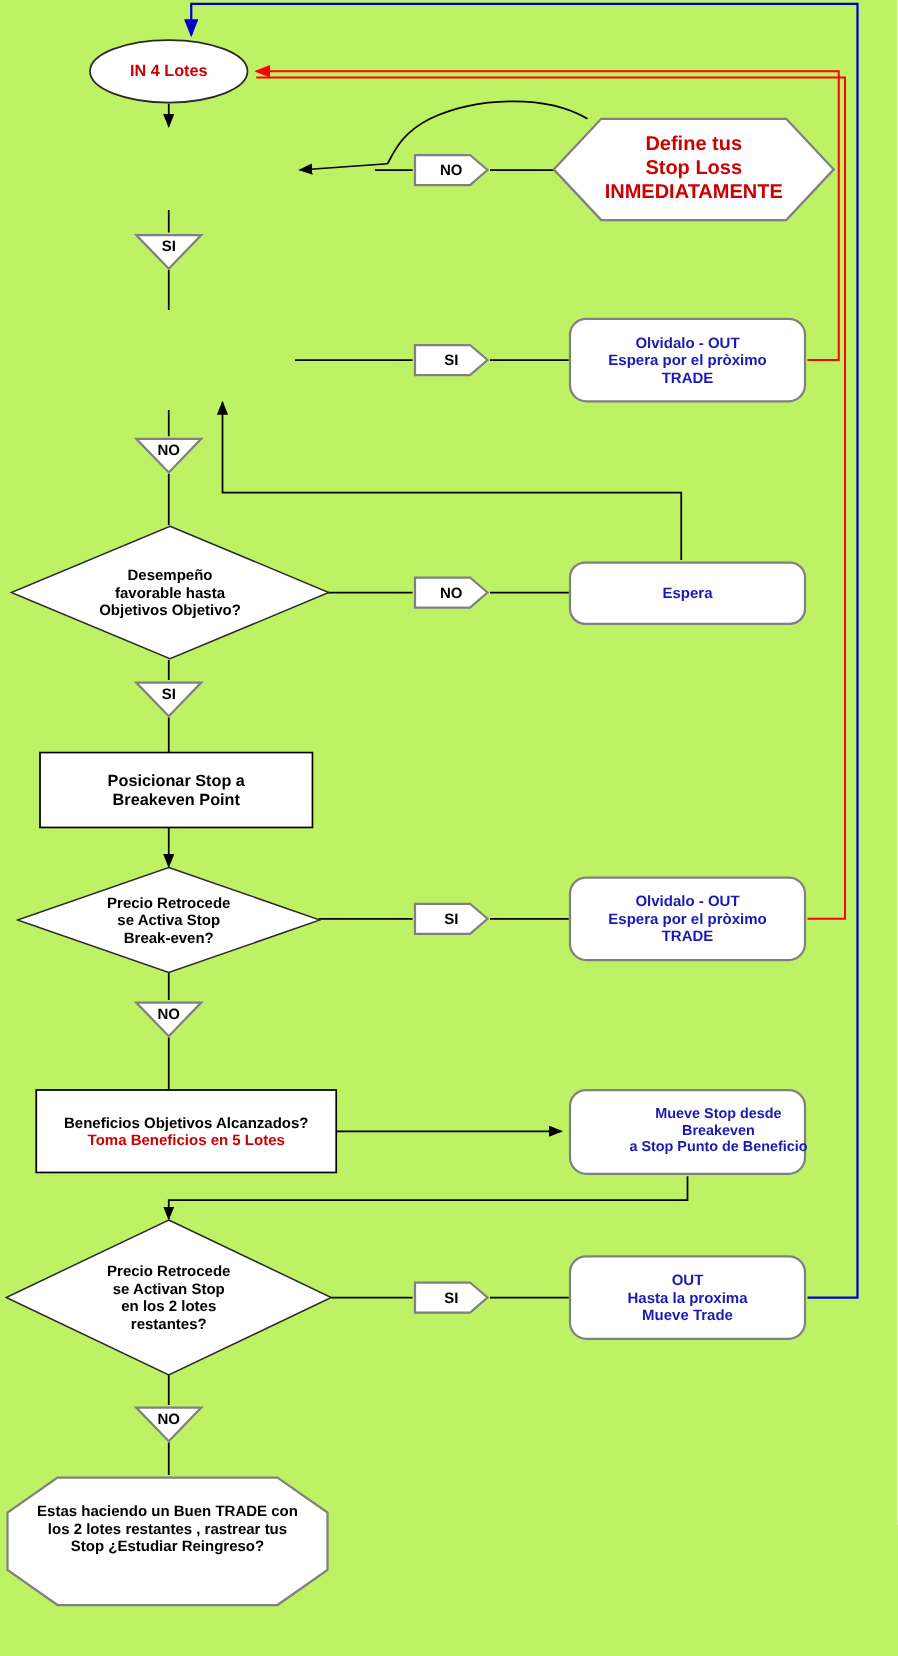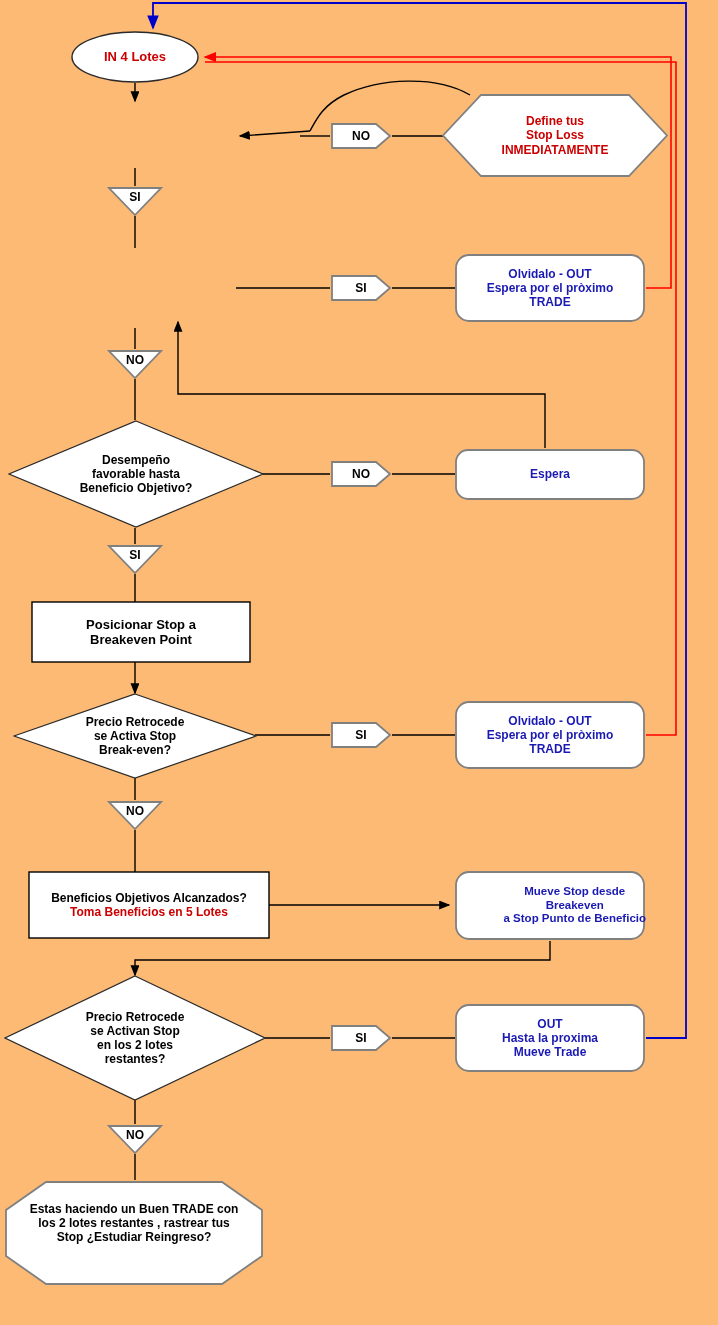--- a/index.html
+++ b/index.html
@@ -1,17 +1,17 @@
 <!DOCTYPE html>
 <html><head>
 <meta charset="utf-8">
 <style>
   html,body{margin:0;padding:0;background:#ffffff;}
   body{font-family:"Liberation Sans",sans-serif;}
-  #canvas{position:relative;width:718px;height:1325px;background:#fdba74;overflow:hidden;}
+  #canvas{position:relative;width:718px;height:1325px;background:#bef264;overflow:hidden;}
   svg#wires{position:absolute;left:0;top:0;width:718px;height:1325px;pointer-events:none;}
   .node{position:absolute;display:flex;align-items:center;justify-content:center;text-align:center;box-sizing:border-box;}
   .node .txt{position:relative;z-index:3;line-height:1.18;white-space:pre-line;}
   .lbl-red{color:#CC0000;font-weight:bold;}
   .lbl-blue{color:#1A1AB3;font-weight:bold;}
   .lbl-black{color:#000000;font-weight:bold;}
   .shape-svg{position:absolute;left:0;top:0;width:100%;height:100%;z-index:1;}
   .connector{position:absolute;display:flex;align-items:center;justify-content:center;z-index:4;}
   .connector .txt{position:relative;z-index:5;font-weight:bold;color:#000;font-size:12px;}
 </style>
@@ -94,21 +94,21 @@
       <ellipse cx="65" cy="27" rx="63" ry="25" fill="#fff" stroke="#2a2a2a" stroke-width="1.4"></ellipse>
     </svg>
     <span class="txt lbl-red" style="font-size:13px;">IN 4 Lotes</span>
   </div>
 
 
   <div class="node" style="left:441px;top:93px;width:228px;height:85px;">
     <svg class="shape-svg" viewBox="0 0 228 85" preserveAspectRatio="none">
       <polygon points="40,2 188,2 226,42.5 188,83 40,83 2,42.5" fill="#fff" stroke="#808080" stroke-width="1.8"></polygon>
     </svg>
-    <span class="txt lbl-red" style="font-size:12px;text-align:center;">Define tus
+    <span class="txt lbl-red" style="font-size:16px;text-align:center;">Define tus
 Stop Loss
 INMEDIATAMENTE</span>
   </div>
 
   <div class="connector" style="left:330px;top:122px;width:62px;height:28px;">
     <svg class="shape-svg" viewBox="0 0 62 28" preserveAspectRatio="none">
       <polygon points="2,2 46,2 60,14 46,26 2,26" fill="#fff" stroke="#808080" stroke-width="1.8"></polygon>
     </svg>
     <span class="txt">NO</span>
   </div>
@@ -143,21 +143,21 @@
     </svg>
     <span class="txt" style="margin-bottom:10px;">NO</span>
   </div>
 
   <div class="node" style="left:8px;top:420px;width:256px;height:108px;">
     <svg class="shape-svg" viewBox="0 0 256 108" preserveAspectRatio="none">
       <polygon points="128,1 255,54 128,107 1,54" fill="#fff" stroke="#2a2a2a" stroke-width="1.2"></polygon>
     </svg>
     <span class="txt lbl-black" style="font-size:12px;">Desempeño
 favorable hasta
-Beneficio Objetivo?</span>
+Objetivos Objetivo?</span>
   </div>
 
   <div class="connector" style="left:330px;top:460px;width:62px;height:28px;">
     <svg class="shape-svg" viewBox="0 0 62 28" preserveAspectRatio="none">
       <polygon points="2,2 46,2 60,14 46,26 2,26" fill="#fff" stroke="#808080" stroke-width="1.8"></polygon>
     </svg>
     <span class="txt">NO</span>
   </div>
 
   <div class="node" style="left:454px;top:448px;width:192px;height:53px;">

